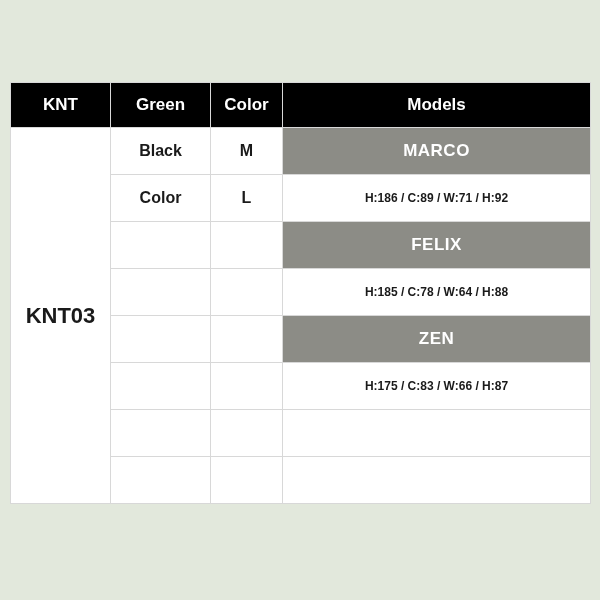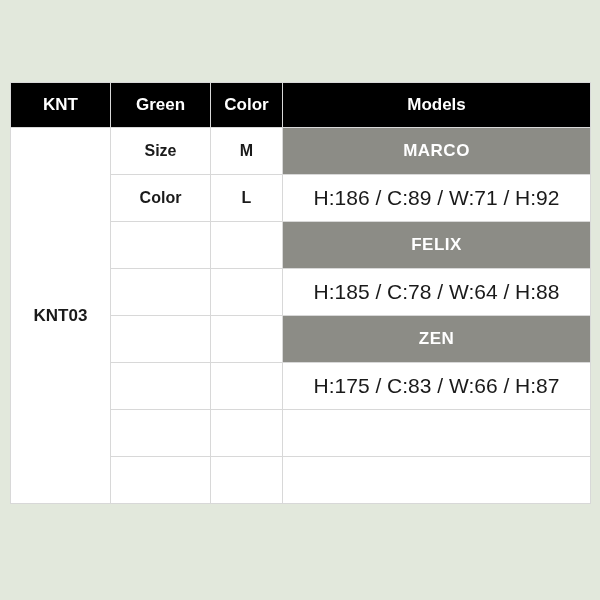--- a/index.html
+++ b/index.html
@@ -48,43 +48,43 @@
 
   td.cell {
     height: 46px;
     text-align: center;
     vertical-align: middle;
     font-size: 16px;
     color: #1a1a1a;
     background: #ffffff;
   }
   td.knt-cell {
-    font-size: 17px;
+    font-size: 22px;
     font-weight: bold;
     color: #1a1a1a;
     background: #ffffff;
     text-align: center;
     vertical-align: middle;
   }
   td.model-name {
     background: #8c8c86;
     color: #ffffff;
     font-size: 17px;
     font-weight: bold;
     letter-spacing: 0.5px;
     text-align: center;
     vertical-align: middle;
     height: 46px;
     border: 1px solid #8c8c86;
   }
   td.model-meas {
     background: #ffffff;
     color: #1a1a1a;
-    font-size: 21px;
-    font-weight: normal;
+    font-size: 12px;
+    font-weight: bold;
     text-align: center;
     vertical-align: middle;
     height: 46px;
   }
   td.blank {
     background: #ffffff;
     height: 46px;
   }
   td.color-val, td.size-val {
     font-weight: bold;
@@ -105,21 +105,21 @@
     <tbody>
         <tr class="hdr">
       <th>KNT</th>
       <th>Green</th>
       <th>Color</th>
       <th>Models</th>
     </tr>
 
     <tr>
       <td class="knt-cell" rowspan="8">KNT03</td>
-      <td class="cell color-val">Size</td>
+      <td class="cell color-val">Black</td>
       <td class="cell size-val">M</td>
       <td class="model-name">MARCO</td>
     </tr>
 
     <tr>
       <td class="cell color-val">Color</td>
       <td class="cell size-val">L</td>
       <td class="model-meas">H:186 / C:89 / W:71 / H:92</td>
     </tr>
 

